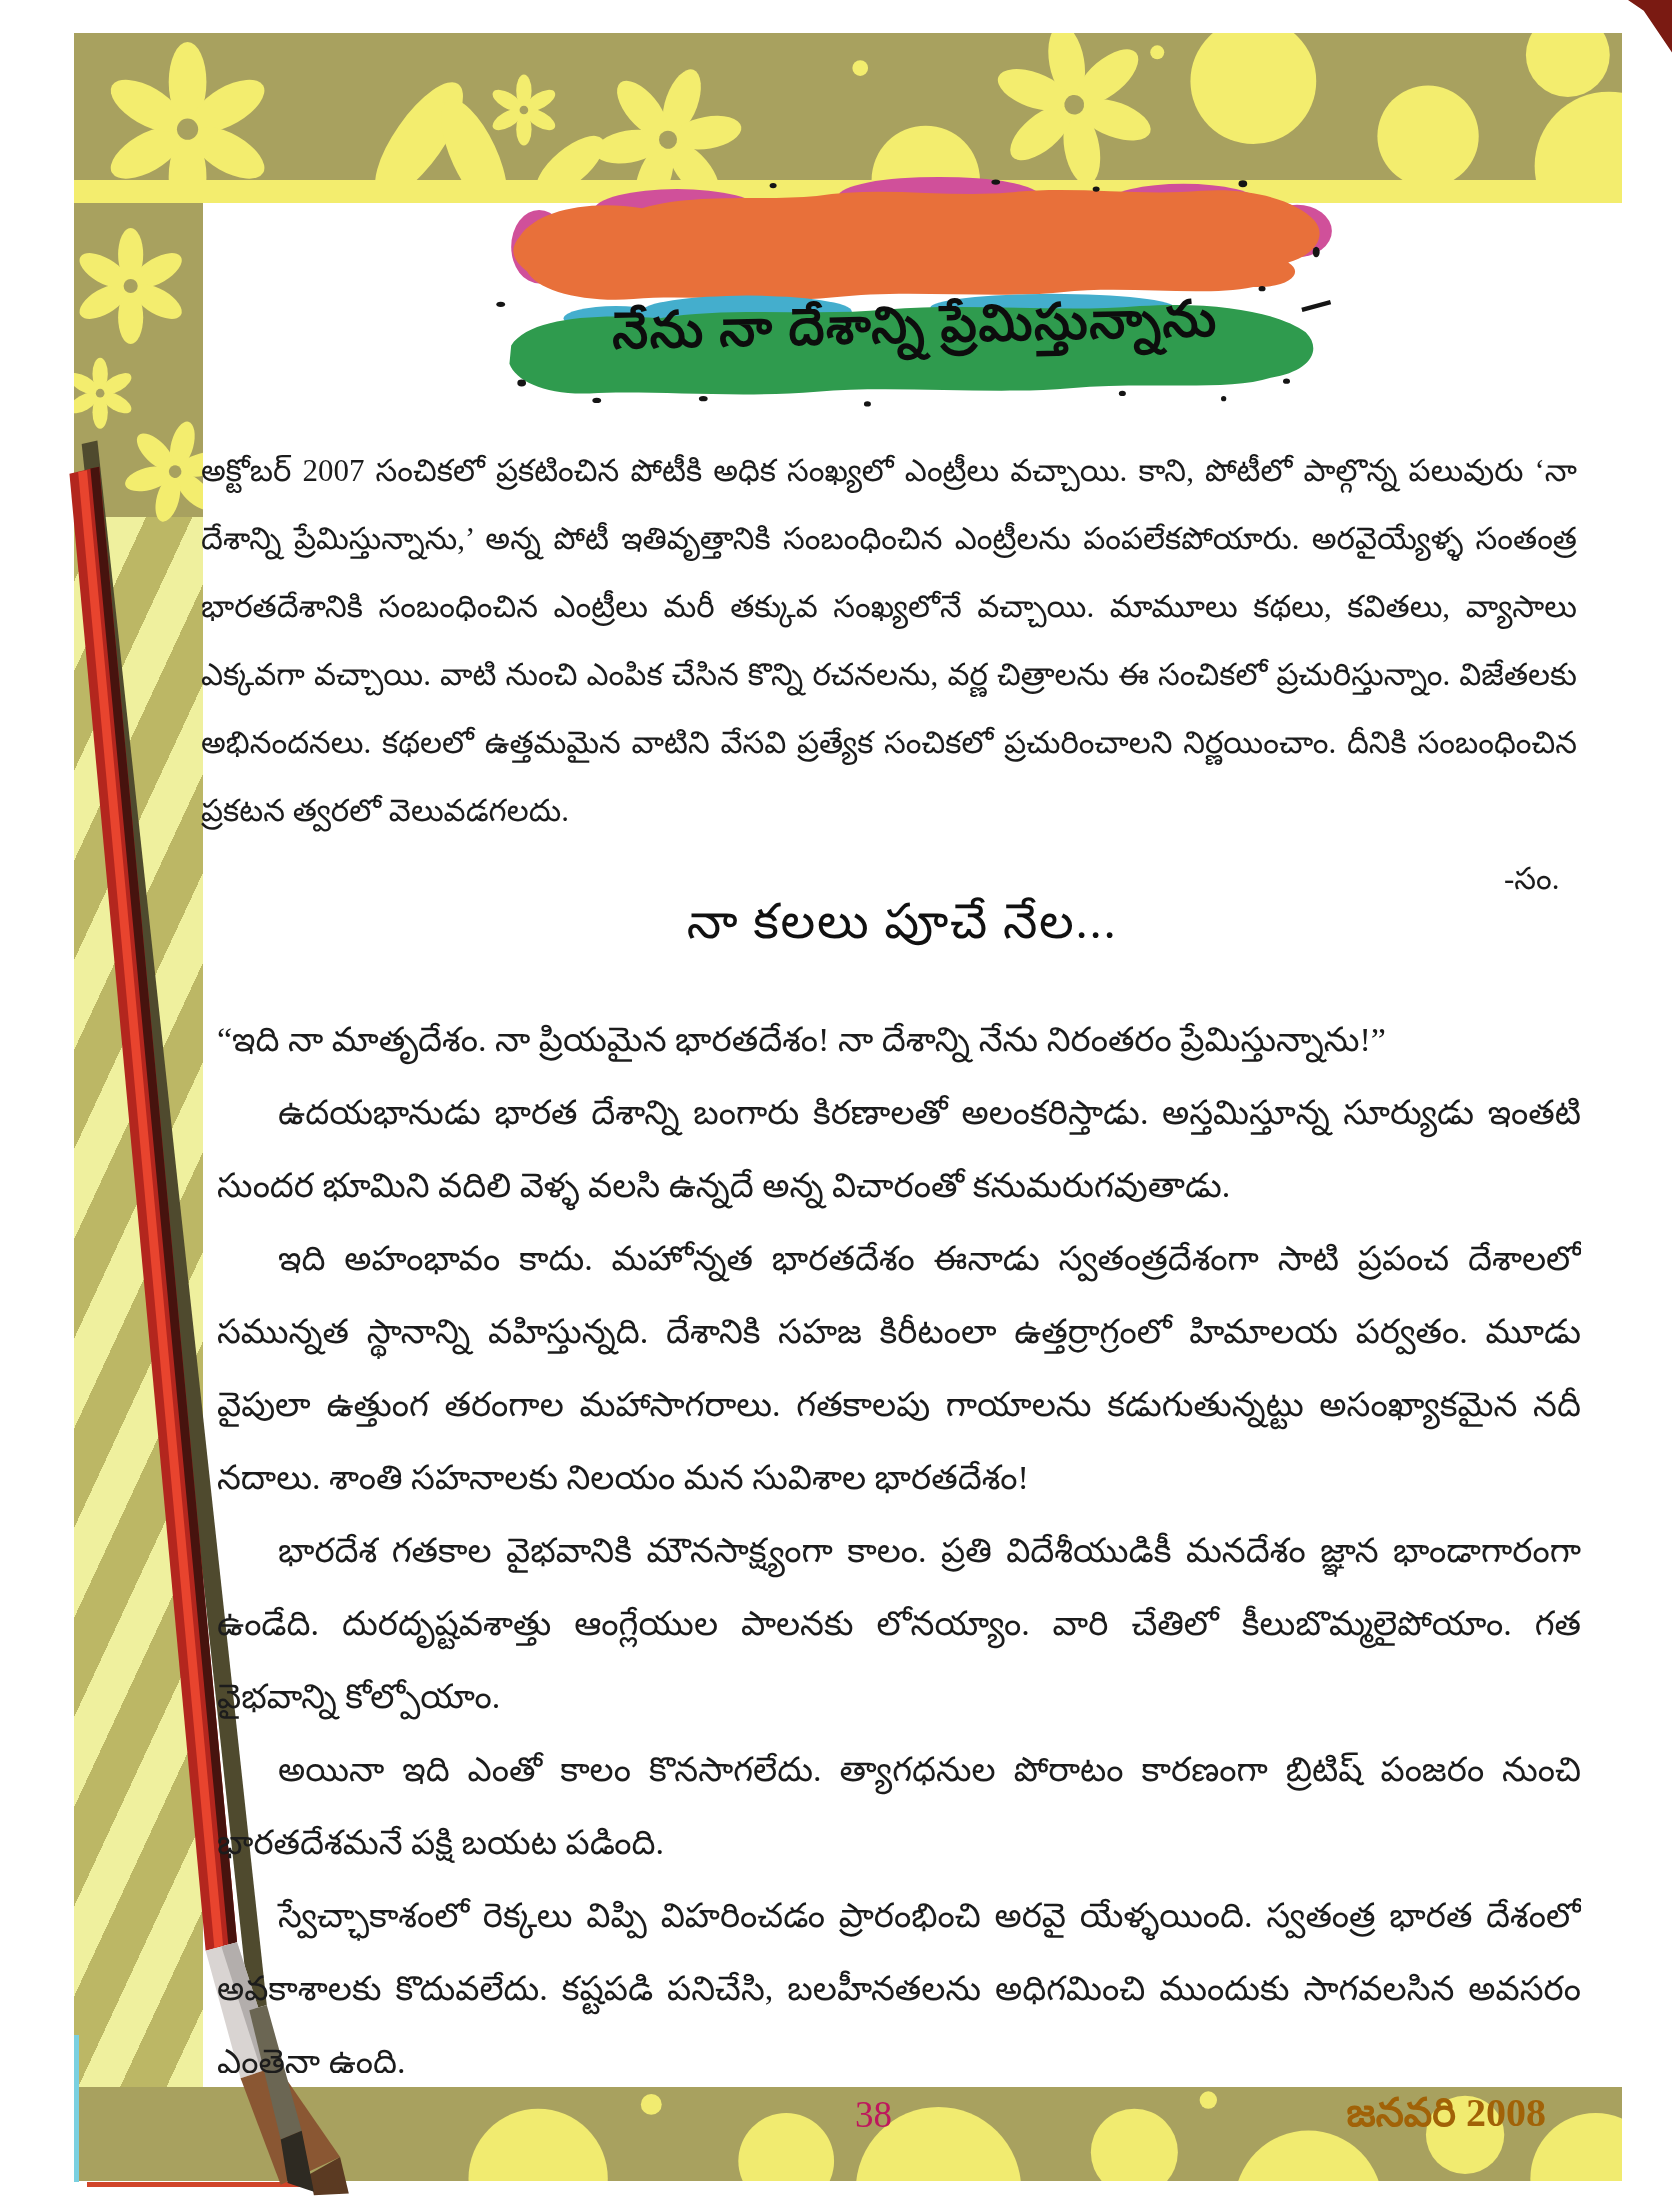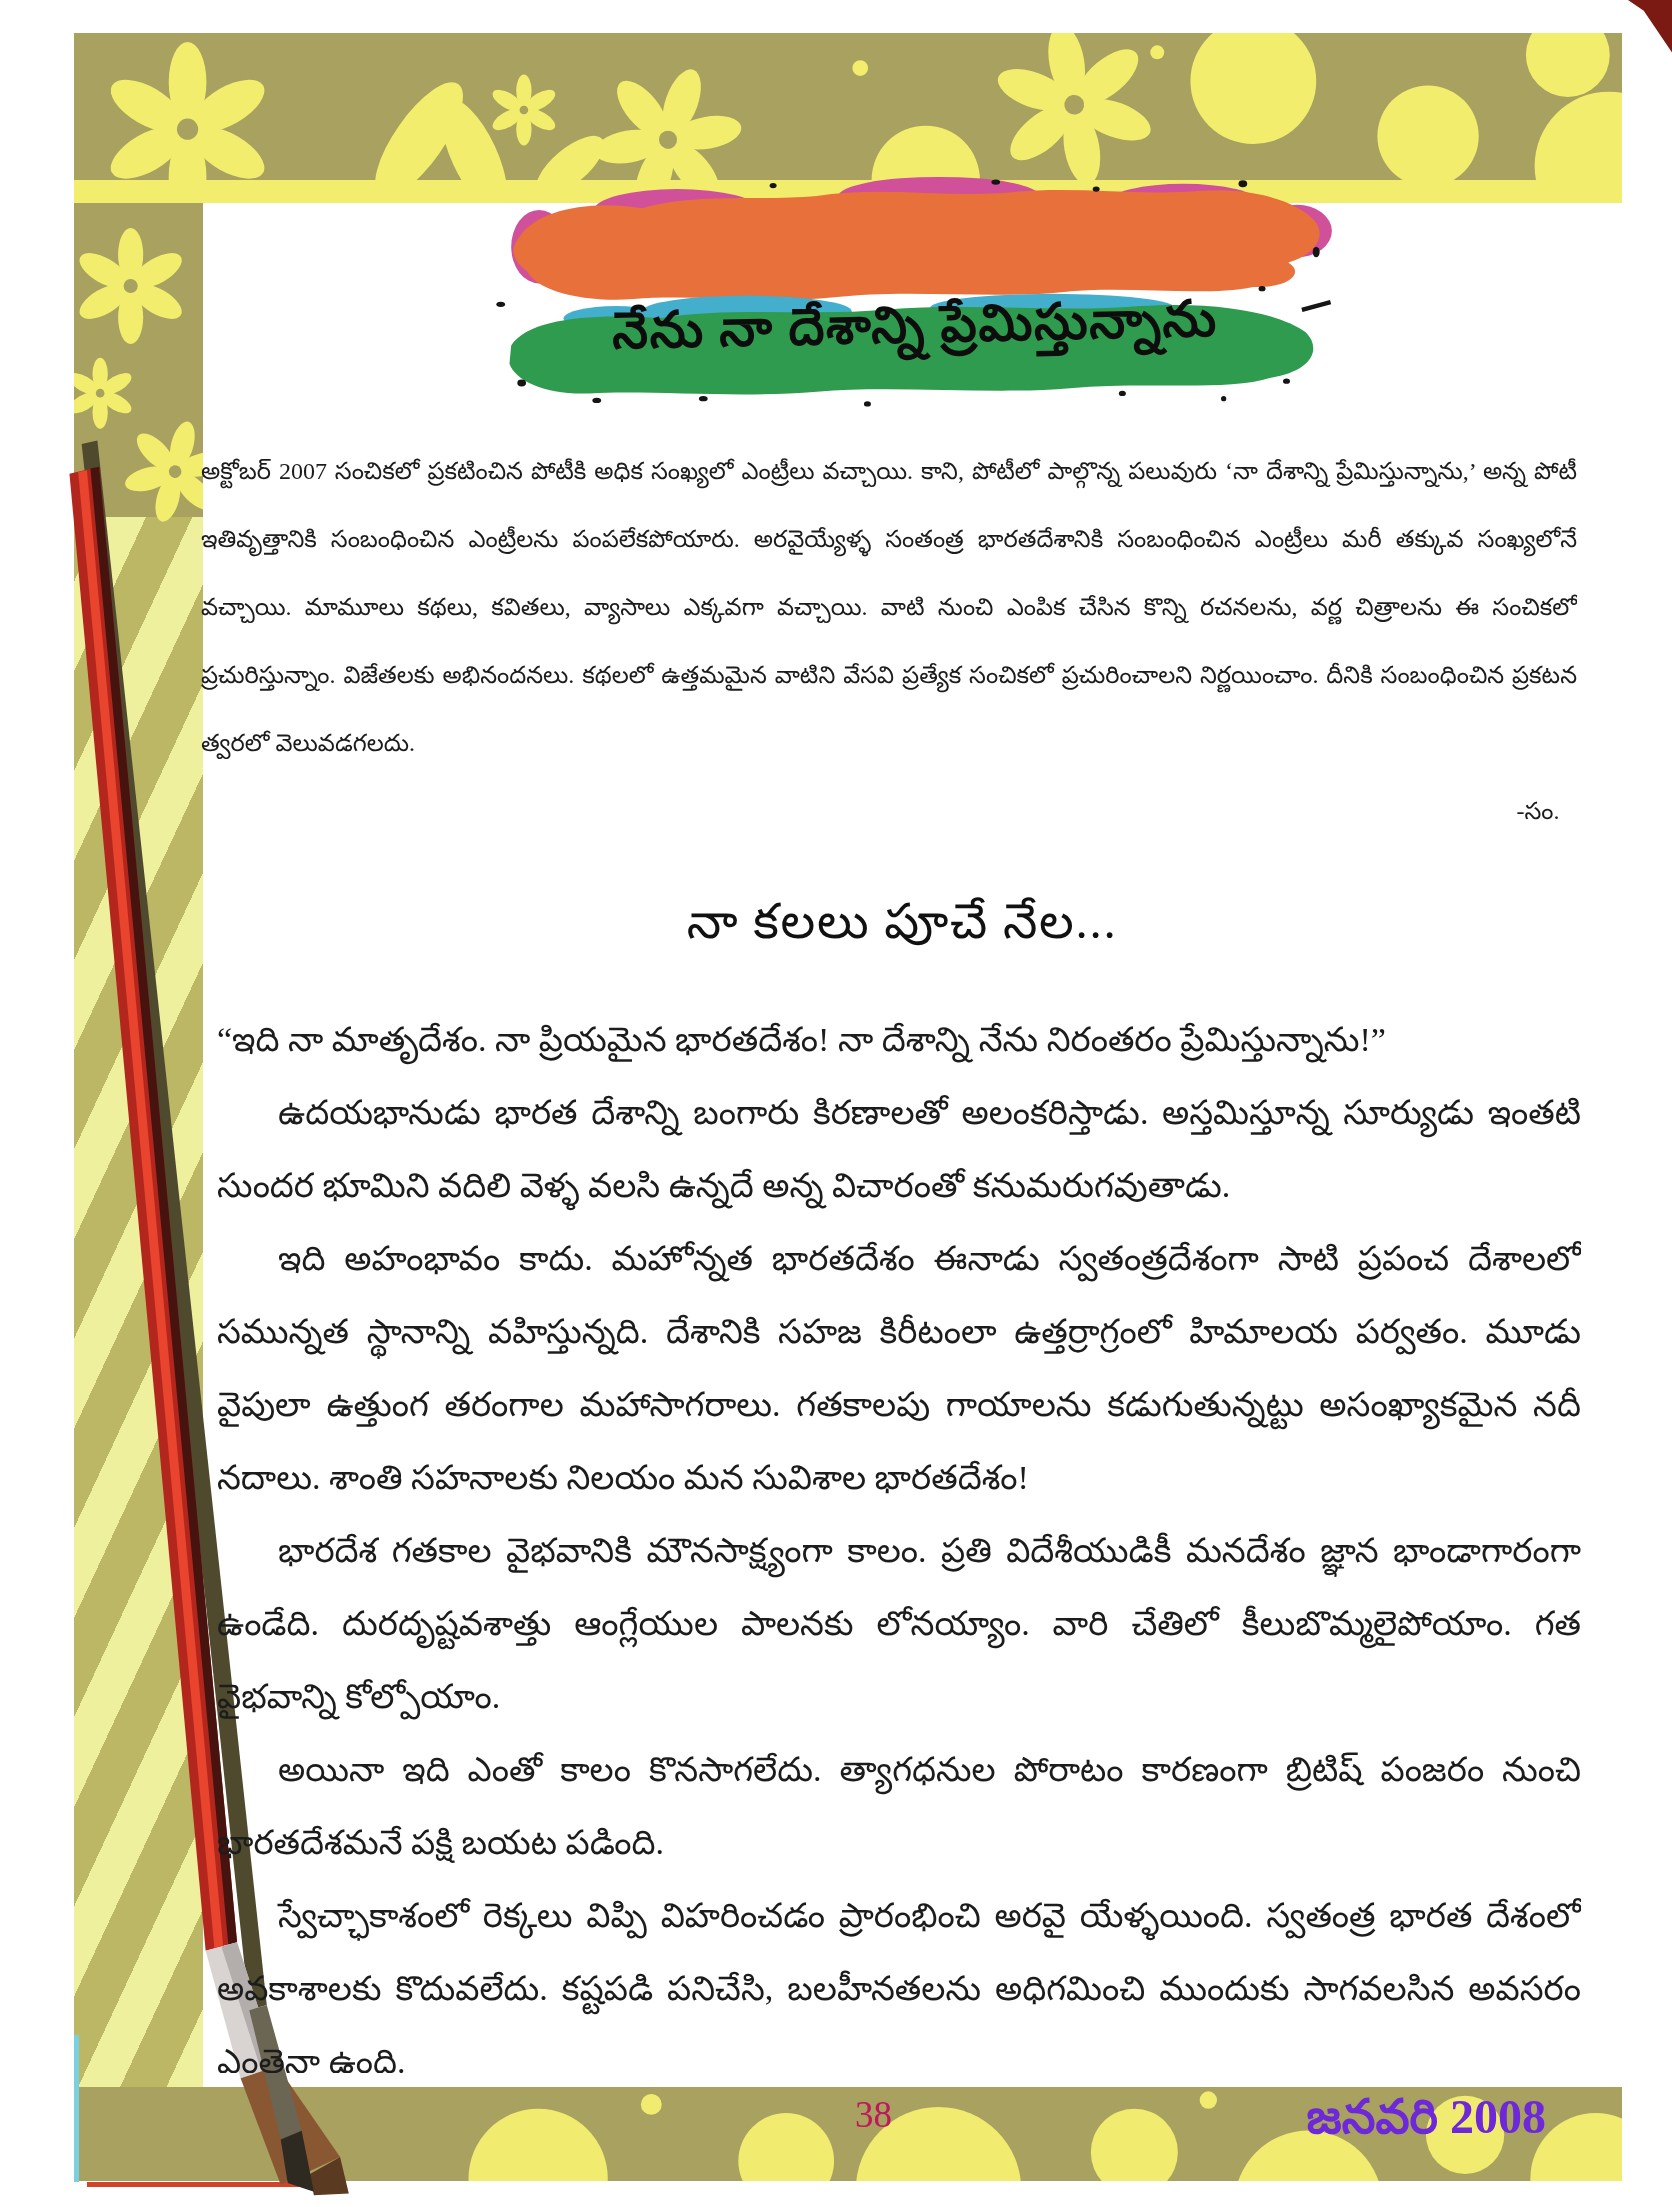--- a/index.html
+++ b/index.html
@@ -27,38 +27,38 @@
   .banner{position:absolute;left:485px;top:175px;width:860px;height:236px;}
   .banner svg{position:absolute;left:0;top:0;}
   .banner-title{
     position:absolute;left:0;top:121px;width:100%;text-align:center;
     font-size:51px;font-weight:bold;color:#0d0d0d;transform:rotate(-1.2deg);
     letter-spacing:1.7px;white-space:nowrap;
   }
   
   .editorial{
     position:absolute;left:201px;top:437px;width:1376px;height:476px;overflow:hidden;
-    font-size:24px;line-height:68px;text-align:justify;
+    font-size:31px;line-height:68px;text-align:justify;
   }
   .editorial p{margin:0;}
   .editorial .sig{text-align:right;padding-right:17.5px;}
   .heading{
     position:absolute;left:193px;top:893px;width:1418px;margin:0;text-align:center;
     font-size:49px;font-weight:normal;color:#111;letter-spacing:1.7px;
   }
   .body-text{
     position:absolute;left:217px;top:1003px;width:1364px;height:1070px;overflow:hidden;
     font-size:34px;line-height:73px;text-align:justify;
   }
   .body-text p{margin:0;}
   .body-text p.ind{text-indent:61px;}
   
   .page-number{position:absolute;left:821px;top:2093px;width:105px;text-align:center;
     font-size:37px;color:#be185d;}
-  .issue-date{position:absolute;right:127px;top:2089px;font-size:48px;font-weight:bold;color:#6d28d9;}
+  .issue-date{position:absolute;right:127px;top:2089px;font-size:40px;font-weight:bold;color:#a16207;}
 </style>
 </head>
 <body>
 
 <div class="page">
 
   <div class="corner-maroon"></div>
 
   <div class="band band-top">
     <svg width="1548" height="147" viewBox="0 0 1772 168">

